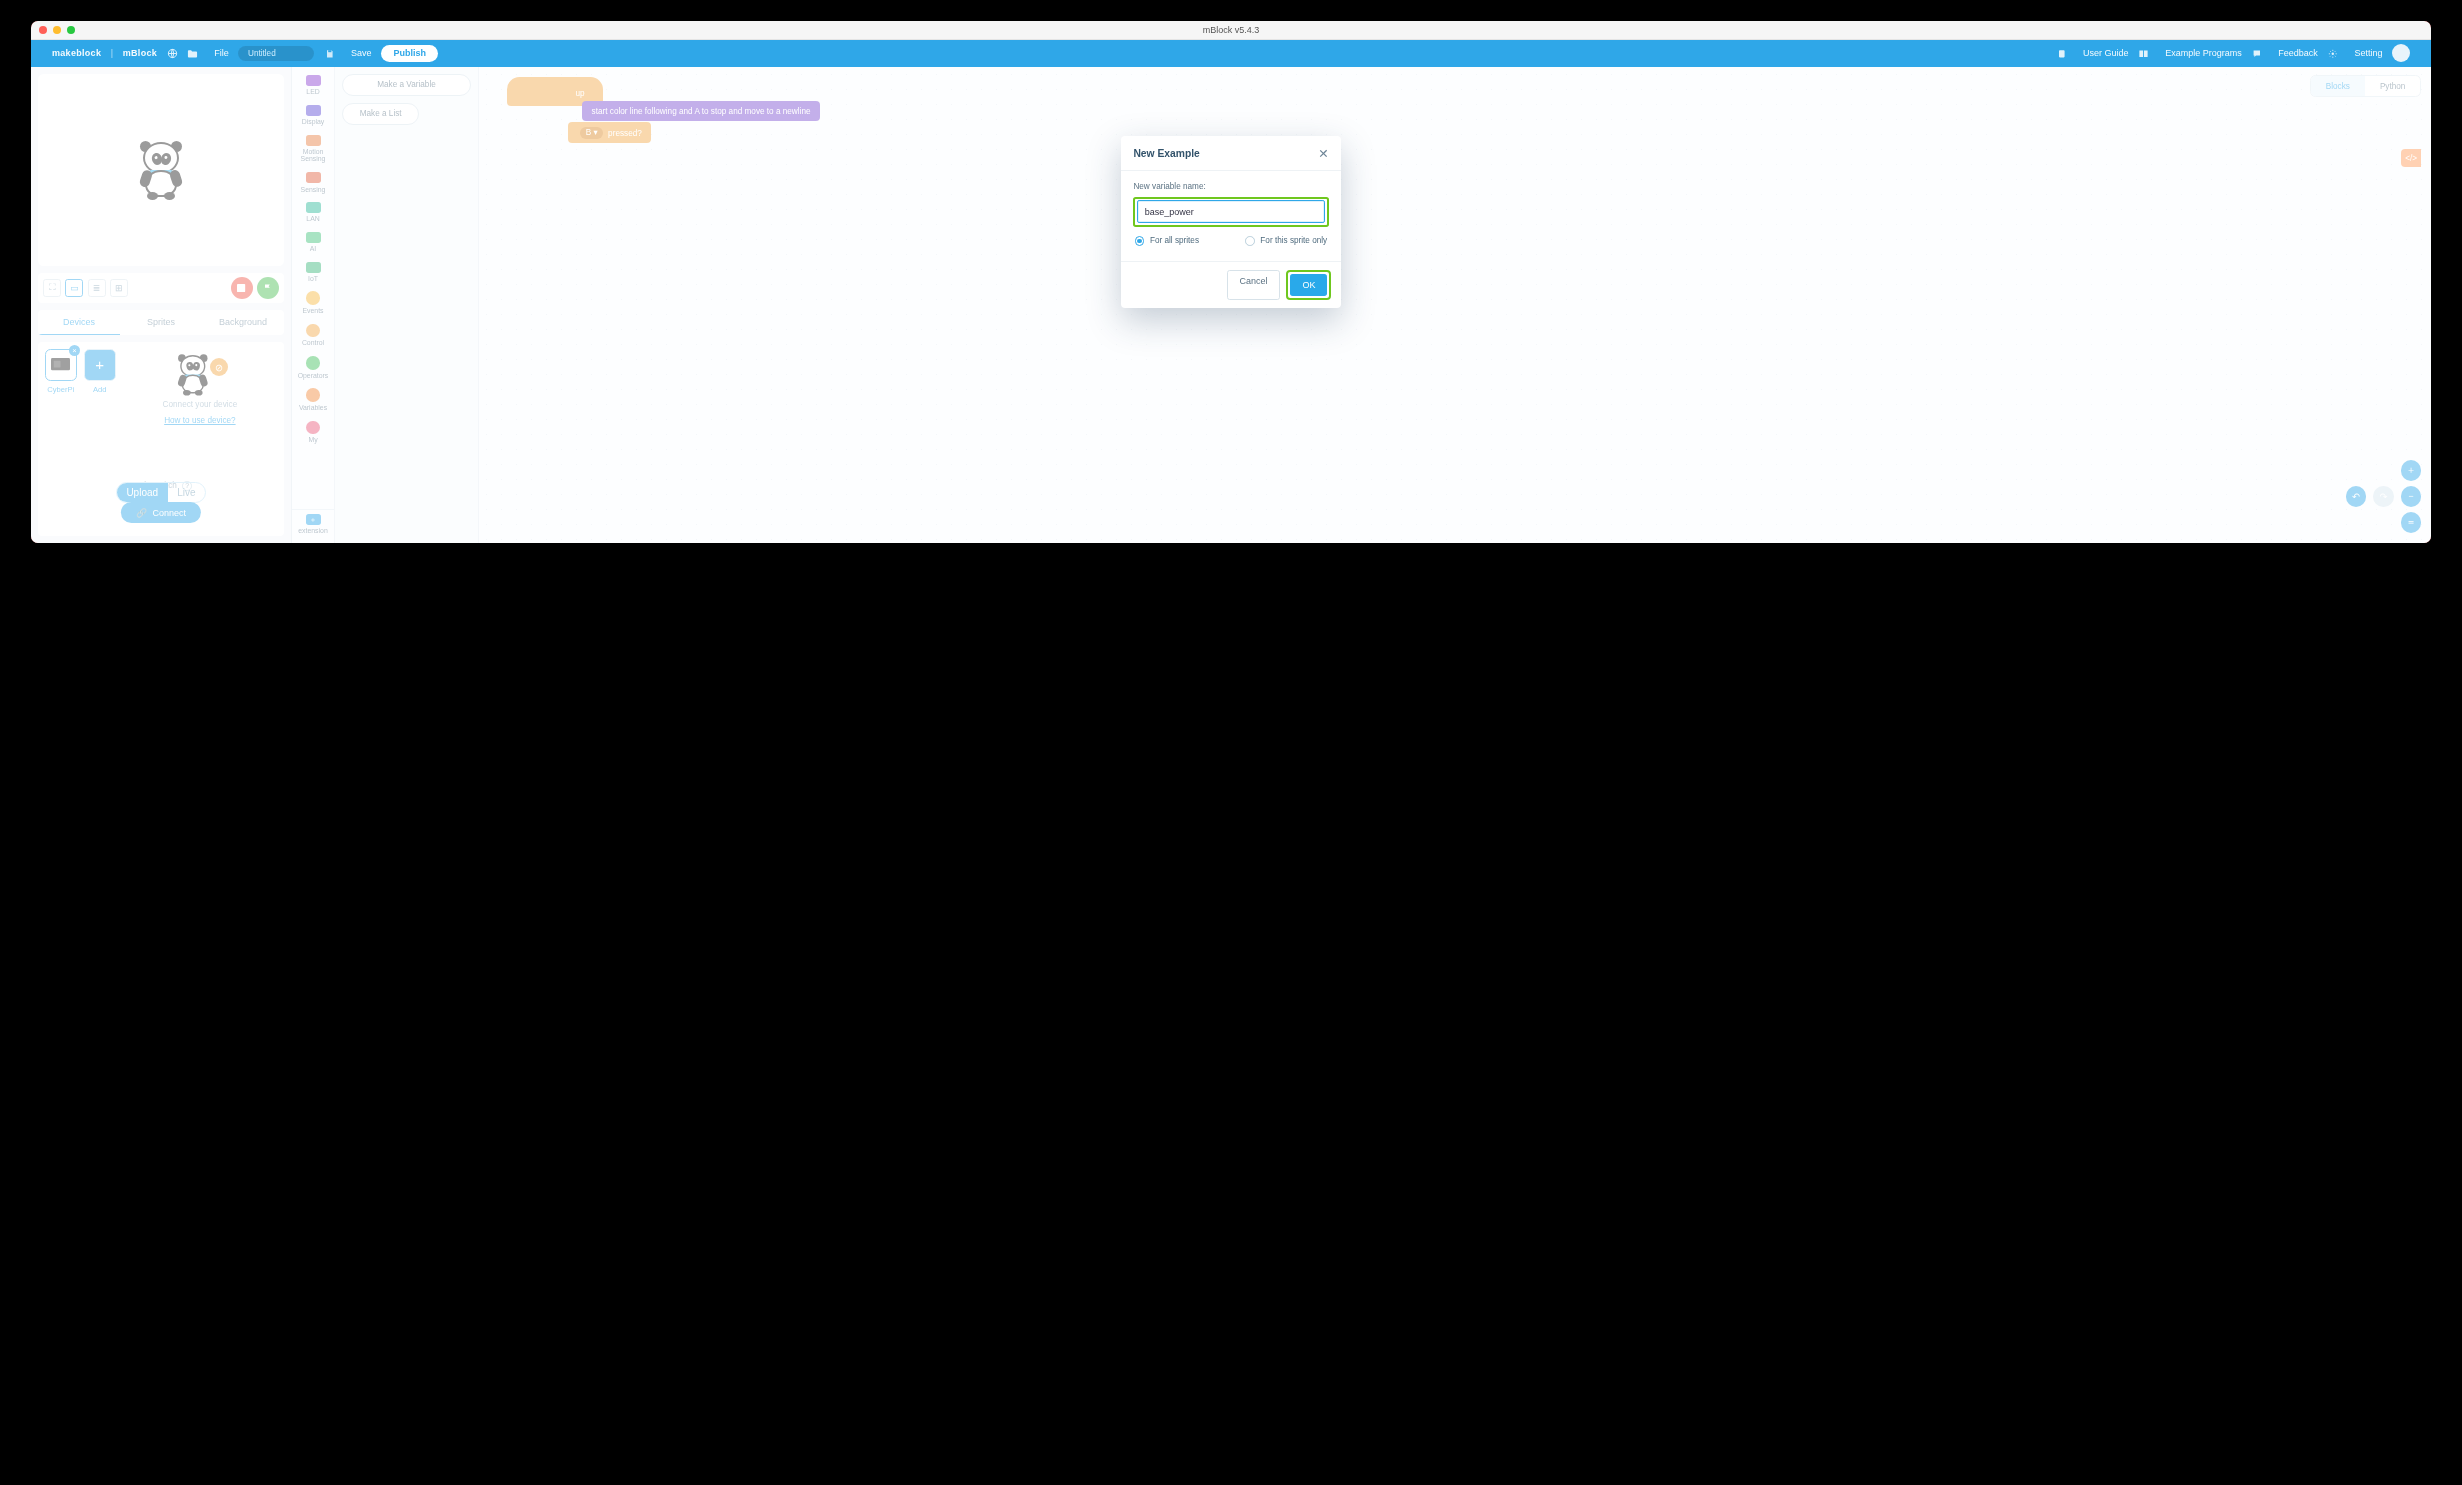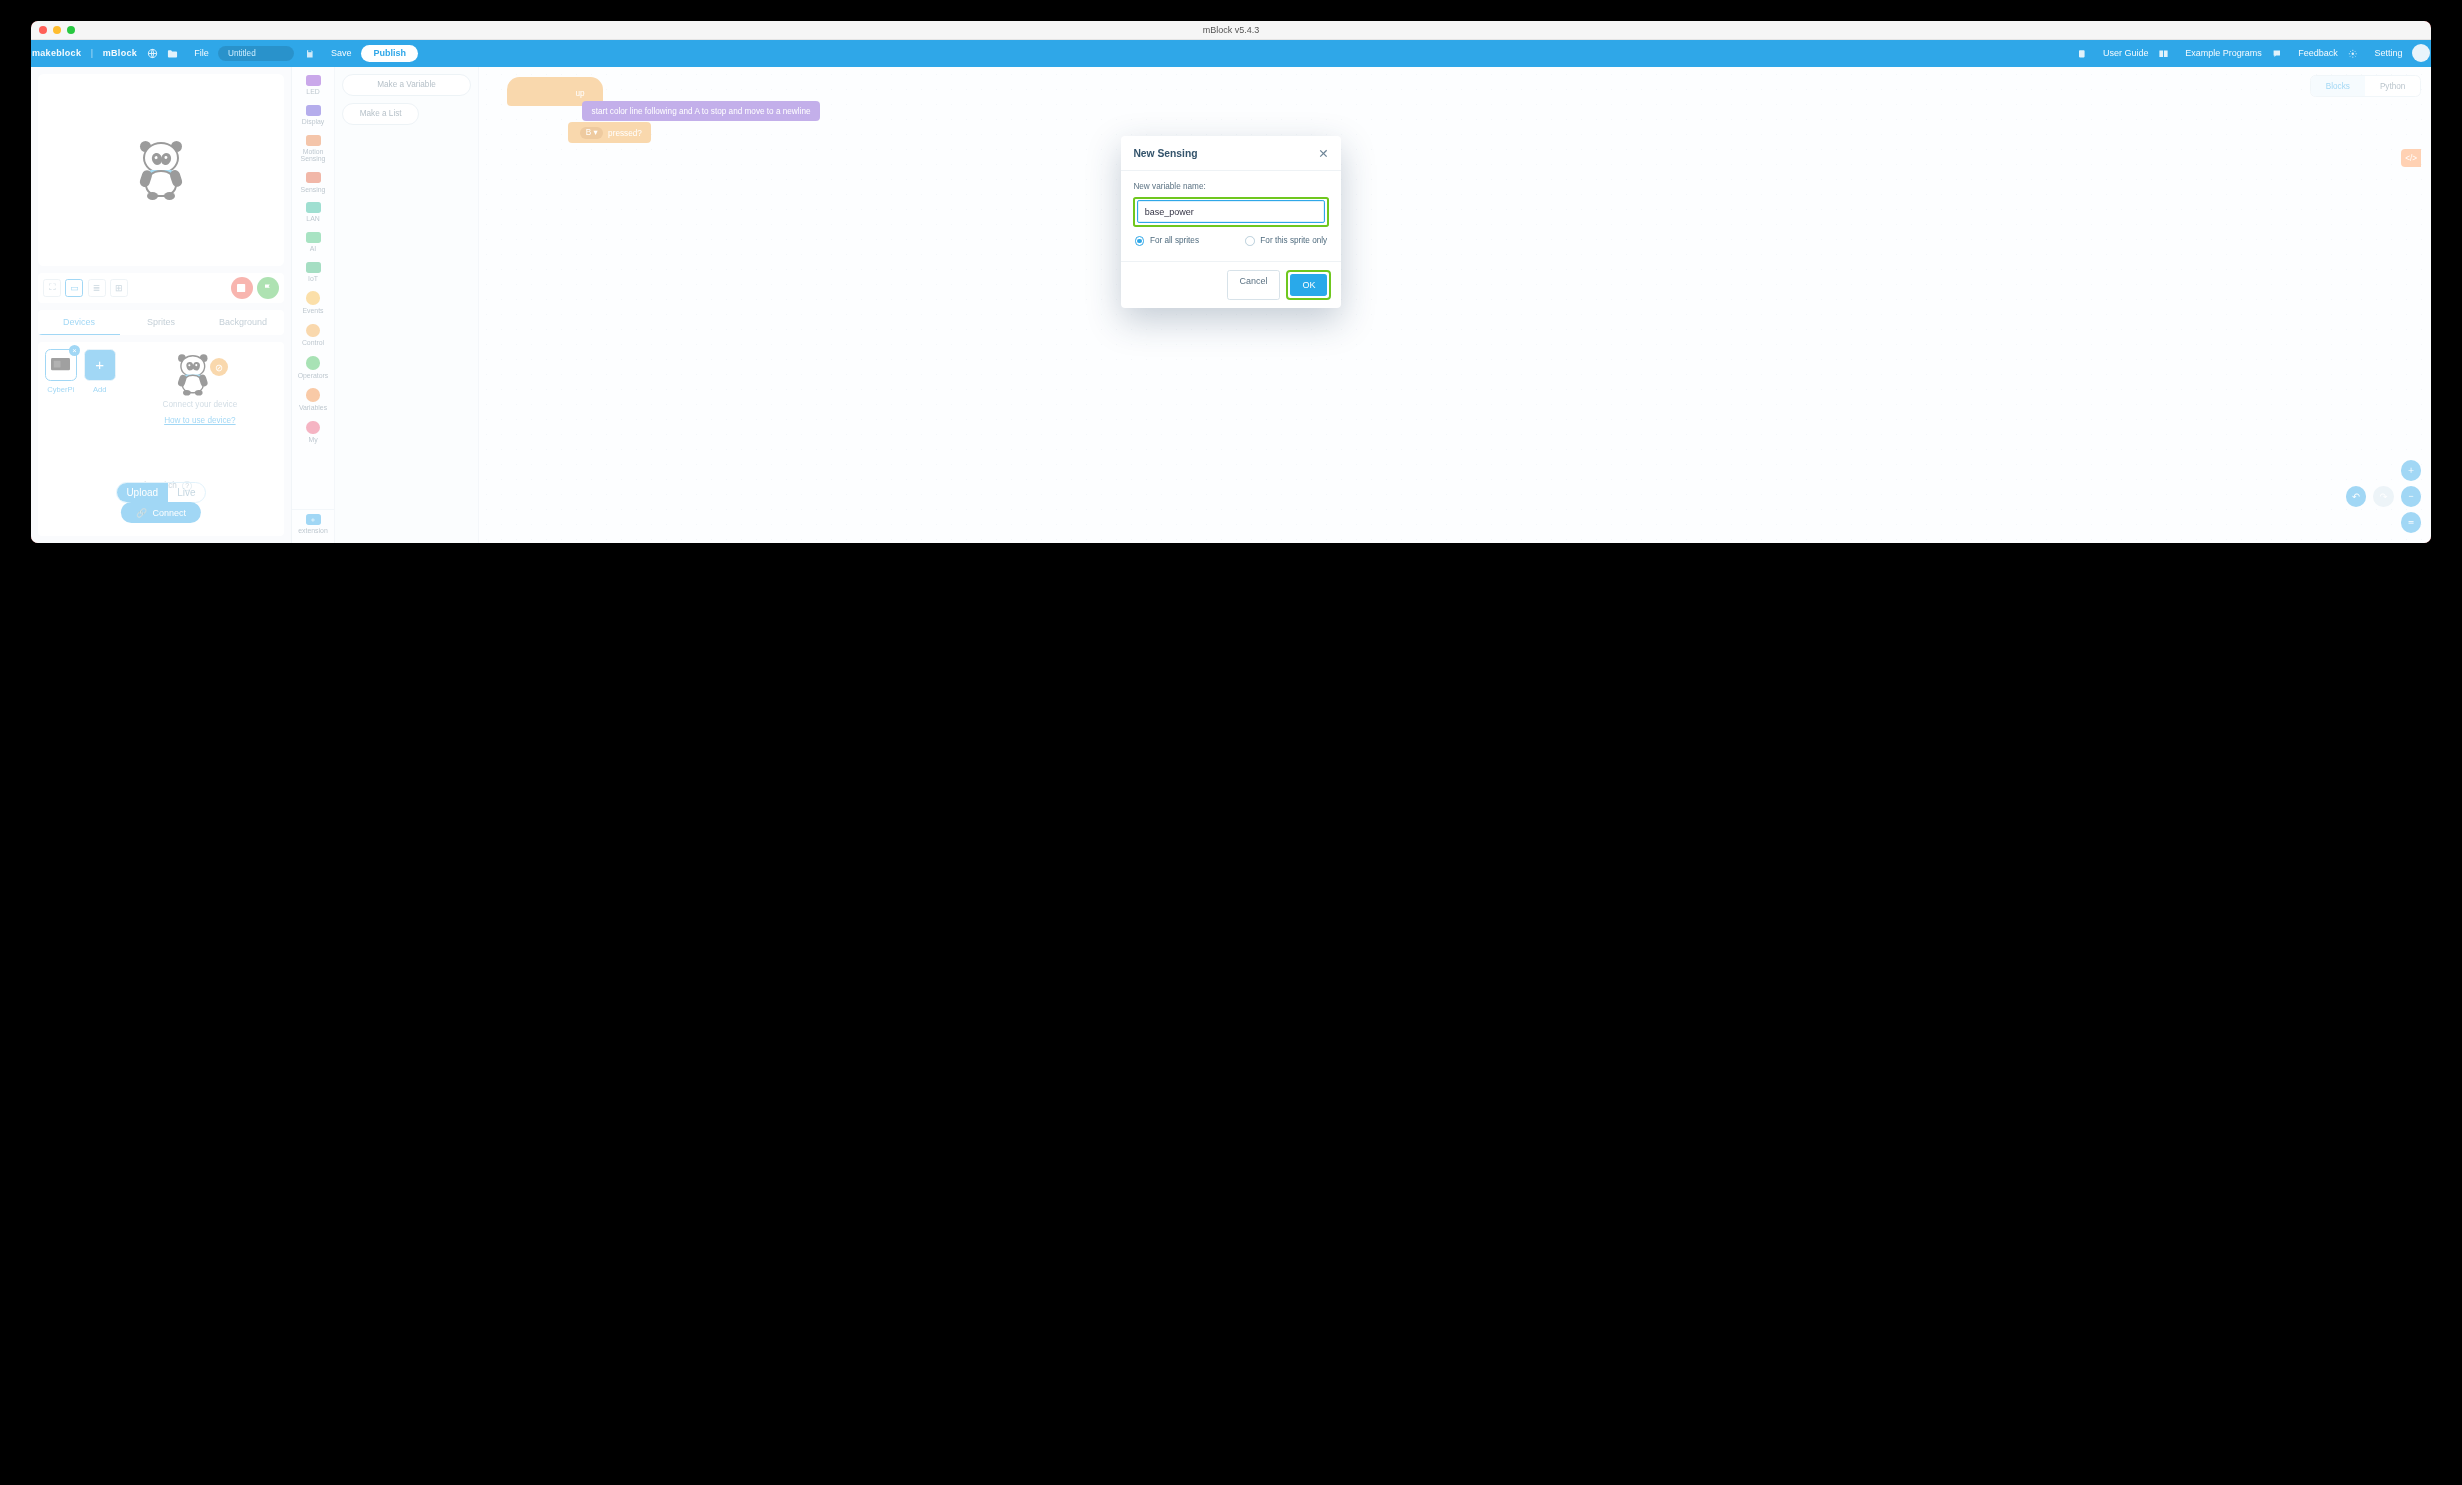--- a/index.html
+++ b/index.html
@@ -4,21 +4,21 @@
 <style>
 * { box-sizing: border-box; margin:0; padding:0; font-family: -apple-system, BlinkMacSystemFont, "Segoe UI", sans-serif; }
 html,body { background:#000; width:100%; height:100%; }
 .desktop { position:absolute; inset:0; display:flex; align-items:flex-start; justify-content:center; padding:20.6px 31px; }
 .window { width:100%; height:522px; background:#b91c1c; border-radius:6.9px; overflow:hidden; display:flex; flex-direction:column; box-shadow:0 13.7px 41px rgba(0,0,0,.6); position:relative; }
 .titlebar { height:19px; display:flex; align-items:center; position:relative; background:#f6f6f6; border-bottom:0.7px solid #e5e5e5; }
 .traffic { display:flex; gap:5.5px; padding-left:8.2px; }
 .traffic span { width:8.2px; height:8.2px; border-radius:50%; display:block; }
 .traffic .r{ background:#ff5f57;} .traffic .y{background:#febc2e;} .traffic .g{background:#28c840;}
 .titlebar .title { position:absolute; left:0; right:0; text-align:center; font-size:9px; color:#555; pointer-events:none;}
-.menubar { height:27.5px; background:#2fa7e8; display:flex; align-items:center; padding:0 1px; color:#fff; font-size:9px; gap:9.6px; }
+.menubar { height:27.5px; background:#2fa7e8; display:flex; align-items:center; padding:0 21px; color:#fff; font-size:9px; gap:9.6px; }
 .menubar .logo { font-weight:600; letter-spacing:0.3px; opacity:.95;}
 .menubar .divider{ opacity:.6;}
 .menubar .icon { width:11px; height:11px; display:inline-flex; align-items:center; justify-content:center; opacity:.9;}
 .menubar .file-input{ padding:2.7px 9.6px; border-radius:9.6px; background:rgba(0,0,0,.12); color:#cdeeff; font-size:8.2px; min-width:76px;}
 .menubar .btn-txt { display:flex; align-items:center; gap:16px; cursor:pointer; opacity:.95;}
 .menubar .publish { background:#fff; color:#2fa7e8; padding:3.4px 12.4px; border-radius:11px; font-weight:600;}
 .menubar .spacer{flex:1;}
 .menubar .avatar{ width:18px; height:18px; border-radius:50%; background:#e9f4fb;}
 .app-body { flex:1; display:flex; position:relative; overflow:hidden; }
 .left-col { width:261px; background:#f3f7fa; padding:6.9px; display:flex; flex-direction:column; gap:6.9px; border-right:0.7px solid #e0e9ef;}
@@ -364,21 +364,21 @@
             <div class="c">＋</div>
             <div class="c">－</div>
             <div class="c">＝</div>
           </div>
         </div>
       </div>
 
       <div class="overlay">
         <div class="dialog">
           <div class="hdr">
-            <h3>New Sensing</h3>
+            <h3>New Example</h3>
             <span class="close">✕</span>
           </div>
           <div class="body">
             <label>New variable name:</label>
             <div class="hl-wrap">
               <input type="text" value="base_power" style="">
             </div>
             <div class="radios">
               <label>
                 <span class="radio checked"></span>

